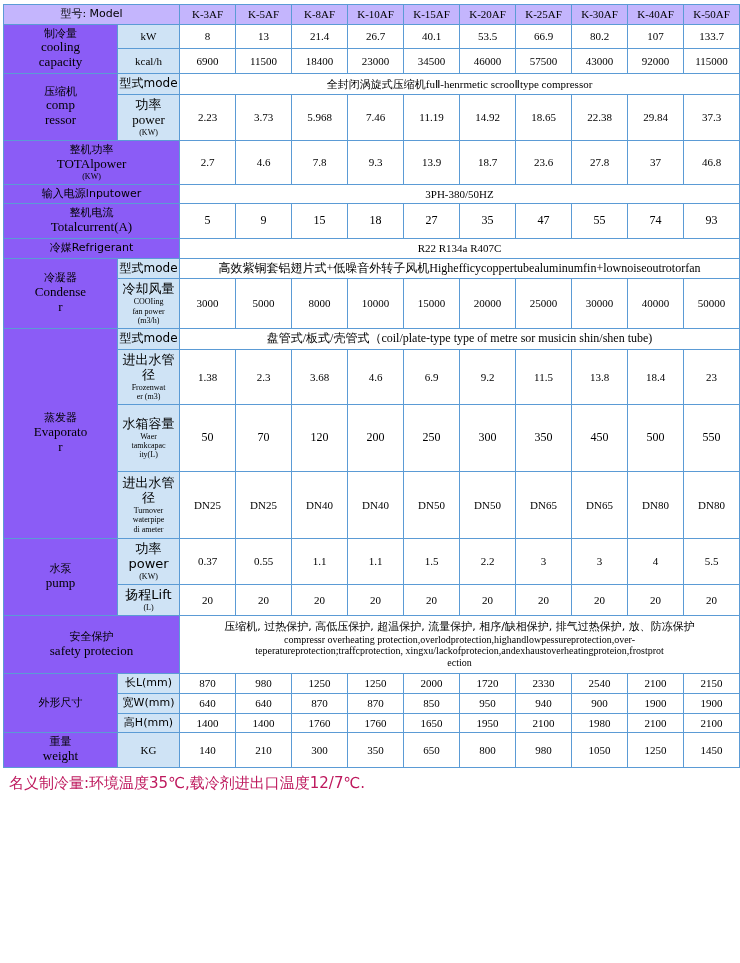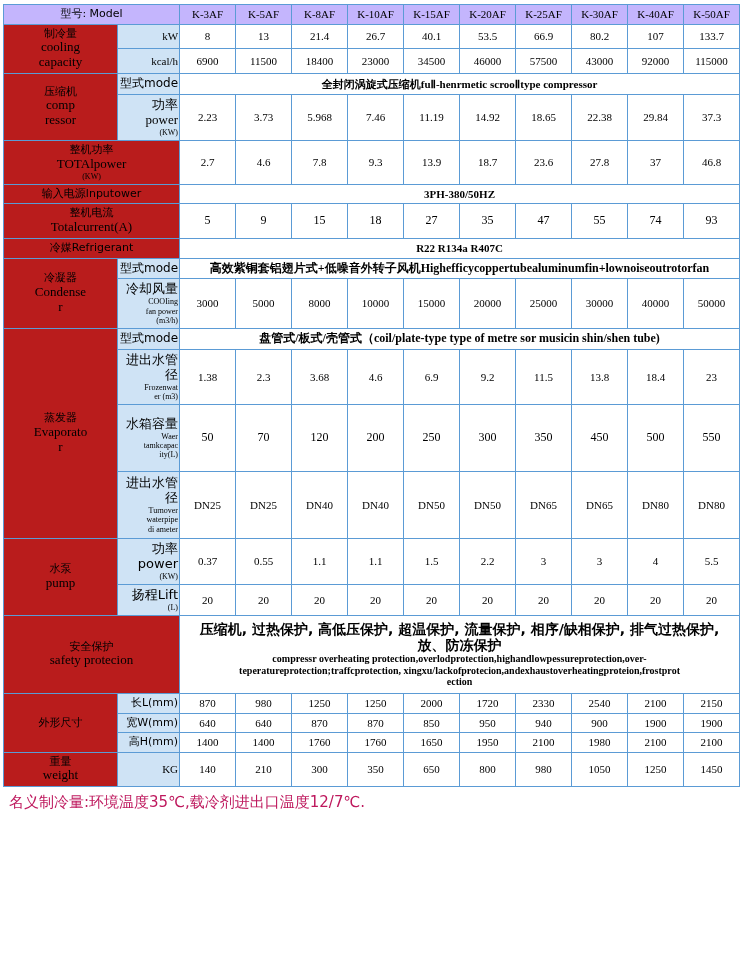--- a/index.html
+++ b/index.html
@@ -19,25 +19,25 @@
     border:1px solid #5b9bd5;
     text-align:center;
     vertical-align:middle;
     font-size:11px;
     line-height:1.15;
     padding:3px 1px;
     word-wrap:break-word;
     overflow-wrap:break-word;
   }
   .hdr{background:#c4b5fd;font-weight:normal;}
-  .lbl{background:#b91c1c;margin-left:44px;}
-  .sub{background:#cfe3f5;text-align:right;}
+  .lbl{background:#8b5cf6;margin-left:44px;}
+  .sub{background:#cfe3f5;}
   .val{background:#ffffff;}
   .small{font-size:12px;}
-  .wide{background:#ffffff;text-align:center;font-weight:bold;}
+  .wide{background:#ffffff;text-align:center;}
   .cn{font-family:"DejaVu Sans", sans-serif;}
   .note{
     font-family:"DejaVu Sans", sans-serif;
     color:#be185d;
     font-size:15px;
     padding:6px 4px 6px 6px;
   }
   .l1{display:block;}
   .l2{display:block;font-size:13px;}
   .l3{display:block;font-size:8px;}
@@ -309,21 +309,21 @@
     <td class="val">20</td>
     <td class="val">20</td>
   </tr>
 
   <tr>
     <td class="lbl" colspan="3">
       <span class="l1 cn">安全保护</span>
       <span class="l2">safety protecion</span>
     </td>
     <td class="wide" colspan="10" style="padding:5px 4px">
-      <span class="l1 cn" style="font-size:14px">压缩机, 过热保护, 高低压保护, 超温保护, 流量保护, 相序/缺相保护, 排气过热保护, 放、防冻保护</span>
+      <span class="l1 cn" style="font-size:11px">压缩机, 过热保护, 高低压保护, 超温保护, 流量保护, 相序/缺相保护, 排气过热保护, 放、防冻保护</span>
       <span class="l1" style="font-size:10px">compressr overheating protection,overlodprotection,highandlowpessureprotection,over-</span>
       <span class="l1" style="font-size:10px">teperatureprotection;traffcprotection, xingxu/lackofprotecion,andexhaustoverheatingproteion,frostprot</span>
       <span class="l1" style="font-size:10px">ection</span>
     </td>
   </tr>
 
   <tr>
     <td class="lbl cn" colspan="2" rowspan="3">外形尺寸</td>
     <td class="sub cn">长L(mm)</td>
     <td class="val">870</td>

